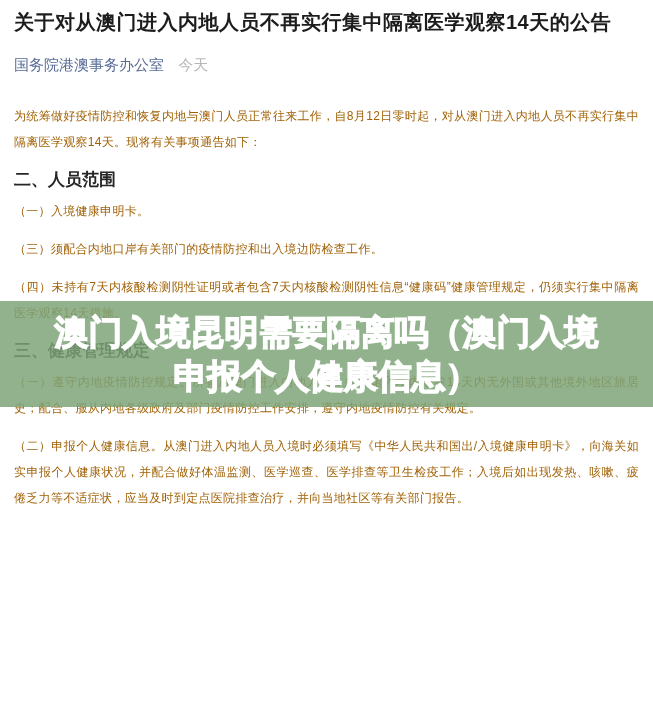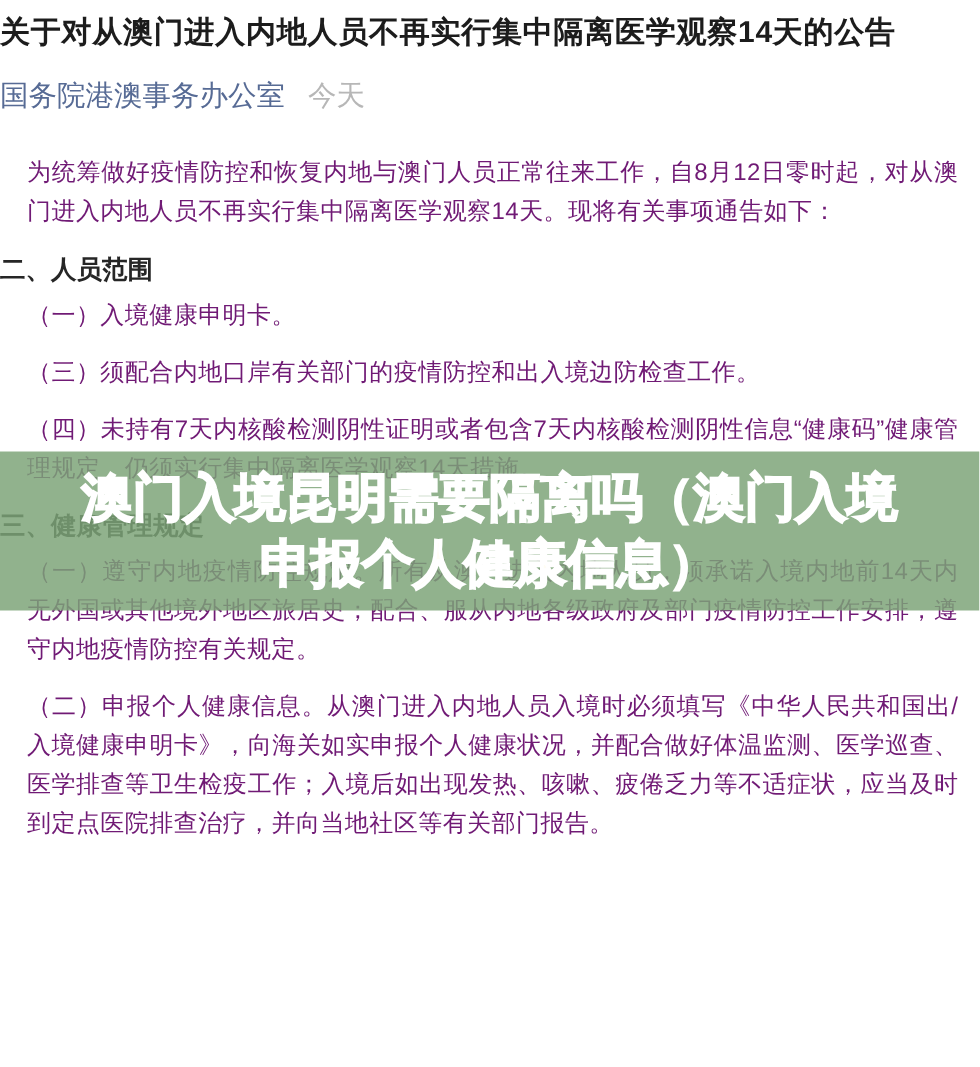--- a/index.html
+++ b/index.html
@@ -9,50 +9,50 @@
     width: 653px;
     height: 711px;
     overflow: hidden;
     font-family: "Liberation Sans", sans-serif;
   }
   .page {
     position: relative;
     width: 653px;
     height: 711px;
     box-sizing: border-box;
-    padding: 8px 14px 0 0;
+    padding: 8px 14px 0 14px;
     background: #ffffff;
   }
   h1.title {
     font-size: 20px;
     line-height: 29px;
     font-weight: 700;
     color: #1c1c1c;
     margin: 0 0 18px 0;
     letter-spacing: 0.5px;
   }
   .byline {
-    font-size: 19px;
+    font-size: 15px;
     line-height: 20px;
     margin: 0 0 28px 0;
     white-space: nowrap;
   }
   .byline .account {
     color: #576b95;
     cursor: pointer;
     margin-right: 10px;
   }
   .byline .time {
     color: #b7b7b7;
   }
   p.para {
-    font-size: 16px;
+    font-size: 12px;
     line-height: 26px;
-    color: #701a75;
-    margin: 0 0 12px 18px;
+    color: #a16207;
+    margin: 0 0 12px 0;
     letter-spacing: 0.3px;
     text-align: justify;
   }
   h2.section-heading {
     font-size: 17px;
     line-height: 25px;
     font-weight: 700;
     color: #262626;
     margin: 0 0 6px 0;
   }

